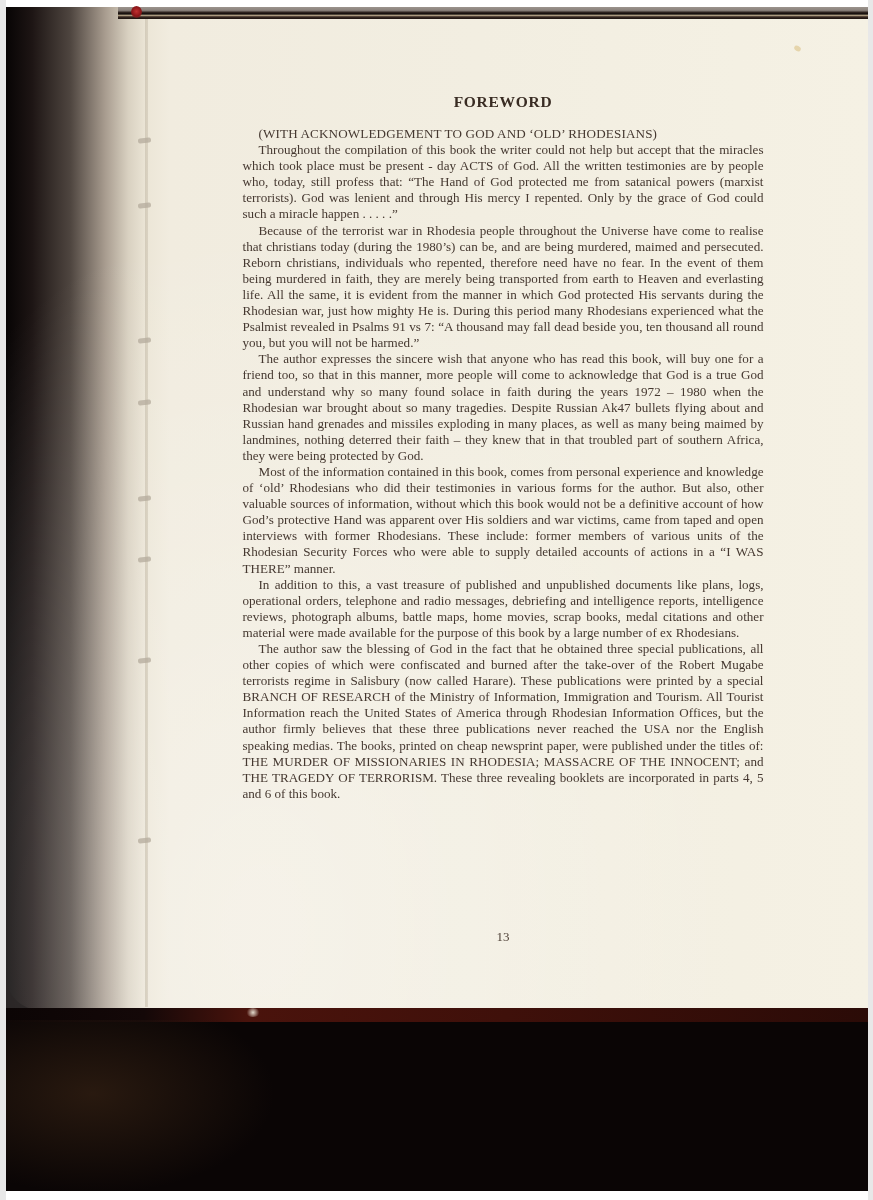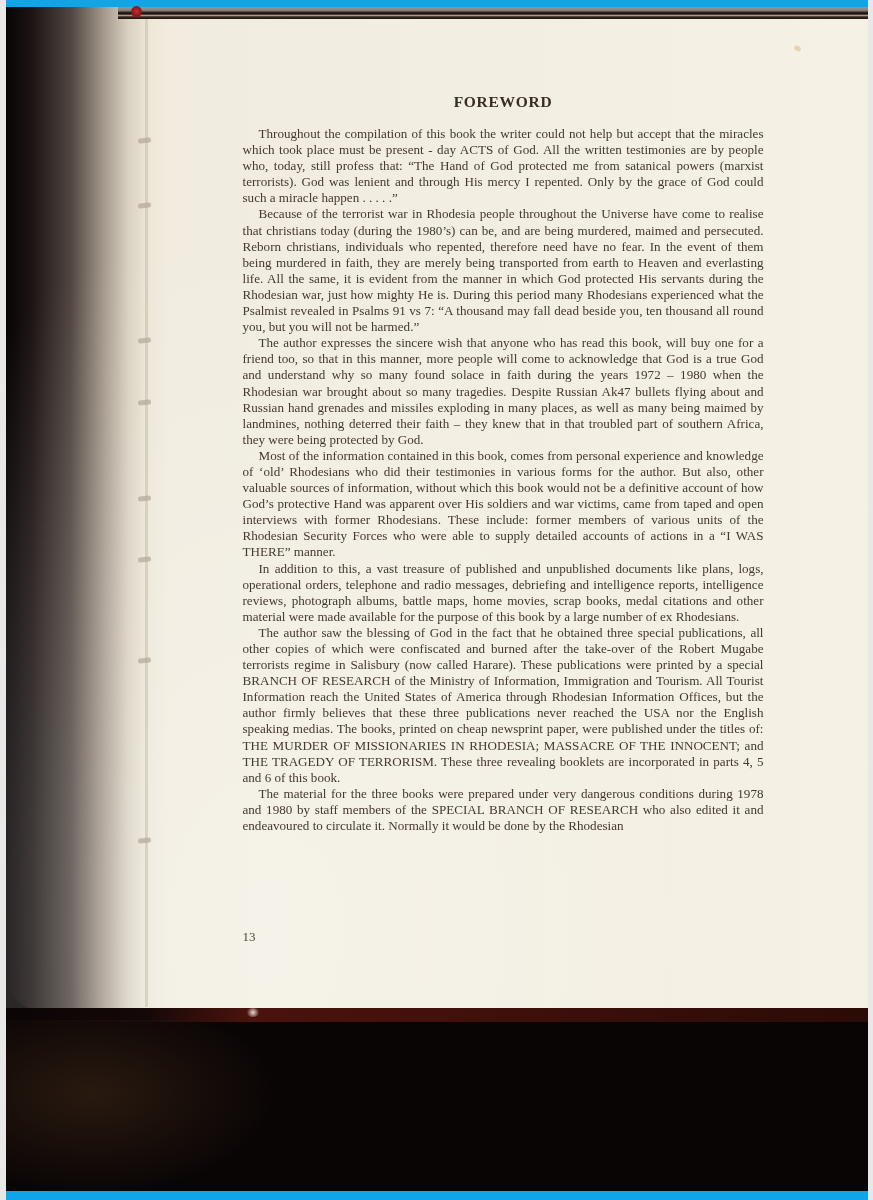--- a/index.html
+++ b/index.html
@@ -1,21 +1,21 @@
 <!DOCTYPE html>
 <html><head>
 <meta charset="utf-8">
 <style>
   html,body{margin:0;padding:0;background:#e8e8e8;}
   .scene{
     position:relative;
     width:862px;height:1200px;
     margin:0 auto;
     overflow:hidden;
-    background:#0ea5e9; 
+    background:#ffffff; 
     font-family:"Liberation Serif", serif;
   }
   
   .backdrop{
     position:absolute;left:0;right:0;top:7px;bottom:9px;
     background:#0a0505;
   }
   
   .page-area{
     position:absolute;left:0;right:0;top:7px;height:1003px;
@@ -83,21 +83,21 @@
     font-size:15.5px;line-height:18px;
     letter-spacing:0.7px;
     text-align:center;
     font-weight:bold;
     color:#392c23;
   }
   .text-block p{margin:0;text-indent:16px;}
   .text-block p.subtitle{letter-spacing:0.15px;}
   .page-number{
     position:absolute;left:237px;top:929px;width:521px;
-    text-align:left;
+    text-align:center;
     font-size:13px;color:#4c3f35;
   }
 </style>
 </head>
 <body>
 
 <div class="scene">
 
   <div class="backdrop"></div>
 
@@ -117,24 +117,24 @@
   <div class="stitch" style="top:838px"></div>
 
   <div class="page-blemish"></div>
 
   <div class="bottom-spine"></div>
   <div class="bottom-glow"></div>
   <div class="corner-highlight"></div>
 
   <div class="text-block">
     <h1>FOREWORD</h1>
+    <p class="subtitle">(WITH ACKNOWLEDGEMENT TO GOD AND ‘OLD’ RHODESIANS)</p>
     <p>Throughout the compilation of this book the writer could not help but accept that the miracles which took place must be present - day ACTS of God. All the written testimonies are by people who, today, still profess that: “The Hand of God protected me from satanical powers (marxist terrorists). God was lenient and through His mercy I repented. Only by the grace of God could such a miracle happen . . . . .”</p>
     <p>Because of the terrorist war in Rhodesia people throughout the Universe have come to realise that christians today (during the 1980’s) can be, and are being murdered, maimed and persecuted. Reborn christians, individuals who repented, therefore need have no fear. In the event of them being murdered in faith, they are merely being transported from earth to Heaven and everlasting life. All the same, it is evident from the manner in which God protected His servants during the Rhodesian war, just how mighty He is. During this period many Rhodesians experienced what the Psalmist revealed in Psalms 91 vs 7: “A thousand may fall dead beside you, ten thousand all round you, but you will not be harmed.”</p>
     <p>The author expresses the sincere wish that anyone who has read this book, will buy one for a friend too, so that in this manner, more people will come to acknowledge that God is a true God and understand why so many found solace in faith during the years 1972 – 1980 when the Rhodesian war brought about so many tragedies. Despite Russian Ak47 bullets flying about and Russian hand grenades and missiles exploding in many places, as well as many being maimed by landmines, nothing deterred their faith – they knew that in that troubled part of southern Africa, they were being protected by God.</p>
     <p>Most of the information contained in this book, comes from personal experience and knowledge of ‘old’ Rhodesians who did their testimonies in various forms for the author. But also, other valuable sources of information, without which this book would not be a definitive account of how God’s protective Hand was apparent over His soldiers and war victims, came from taped and open interviews with former Rhodesians. These include: former members of various units of the Rhodesian Security Forces who were able to supply detailed accounts of actions in a “I WAS THERE” manner.</p>
     <p>In addition to this, a vast treasure of published and unpublished documents like plans, logs, operational orders, telephone and radio messages, debriefing and intelligence reports, intelligence reviews, photograph albums, battle maps, home movies, scrap books, medal citations and other material were made available for the purpose of this book by a large number of ex Rhodesians.</p>
     <p>The author saw the blessing of God in the fact that he obtained three special publications, all other copies of which were confiscated and burned after the take-over of the Robert Mugabe terrorists regime in Salisbury (now called Harare). These publications were printed by a special BRANCH OF RESEARCH of the Ministry of Information, Immigration and Tourism. All Tourist Information reach the United States of America through Rhodesian Information Offices, but the author firmly believes that these three publications never reached the USA nor the English speaking medias. The books, printed on cheap newsprint paper, were published under the titles of: THE MURDER OF MISSIONARIES IN RHODESIA; MASSACRE OF THE INNOCENT; and THE TRAGEDY OF TERRORISM. These three revealing booklets are incorporated in parts 4, 5 and 6 of this book.</p>
-    <p>The material for the three books were prepared under very dangerous conditions during 1978 and 1980 by staff members of the SPECIAL BRANCH OF RESEARCH who also edited it and endeavoured to circulate it. Normally it would be done by the Rhodesian</p>
   </div>
 
   <div class="page-number">13</div>
 
 </div>
 
 </body></html>

